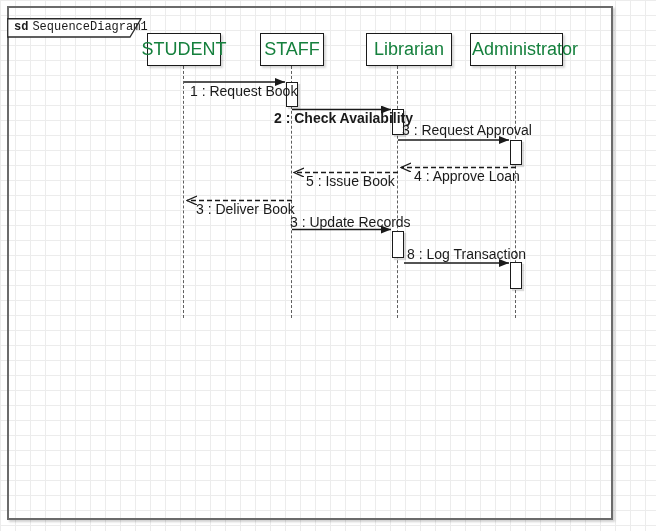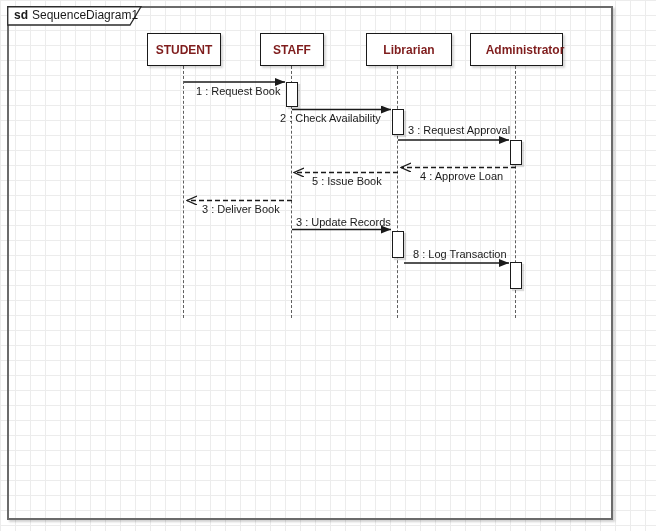--- a/index.html
+++ b/index.html
@@ -22,22 +22,22 @@
   .frame {
     position: absolute;
     left: 7px; top: 6px;
     width: 606px; height: 514px;
     border: 2px solid #6b6b6b;
     box-shadow: 2px 2px 2px rgba(0,0,0,0.18);
     background: transparent;
   }
   .frame-tab {
     position: absolute;
-    left: 7px; top: 6px;
-    width: 136px; height: 36px;
+    left: 7px; top: 18px;
+    width: 136px; height: 36px; font-family: Liberation Mono, monospace;
   }
   .frame-tab svg { position: absolute; left: 0; top: 0; }
   .frame-tab-label {
     position: absolute;
     left: 7px; top: 0;
     height: 19px;
     line-height: 19px;
     font-size: 12px;
     color: #1a1a1a;
     white-space: nowrap;
@@ -46,23 +46,23 @@
   .actor-box {
     position: absolute;
     top: 33px;
     height: 33px;
     background: #ffffff;
     border: 1.5px solid #1a1a1a;
     box-shadow: 2px 2px 2px rgba(0,0,0,0.16);
     display: flex;
     align-items: center;
     justify-content: center;
-    font-size: 12px;
-    font-weight: bold;
-    color: #7f1d1d;
+    font-size: 18px;
+    font-weight: normal;
+    color: #15803d;
     white-space: nowrap;
   }
   .actor-student      { left: 147px; width: 74px; }
   .actor-staff        { left: 260px; width: 64px; }
   .actor-librarian    { left: 366px; width: 86px; }
   .actor-administrator{ left: 470px; width: 93px; padding-left: 17px; }
   .lifeline {
     position: absolute;
     top: 66px;
     height: 252px;
@@ -85,28 +85,27 @@
   .act-admin-1     { left: 510px; top: 140px; height: 25px; }
   .act-librarian-2 { left: 392px; top: 231px; height: 27px; }
   .act-admin-2     { left: 510px; top: 262px; height: 27px; }
   .arrow-layer {
     position: absolute;
     left: 0; top: 0;
     width: 656px; height: 531px;
   }
   .msg-label {
     position: absolute;
-    font-size: 11px;
+    font-size: 14px;
     color: #1a1a1a;
     white-space: nowrap;
     line-height: 13px;
-    margin-left: 6px;
   }
   .ml-1 { left: 190px; top: 85px; }
-  .ml-2 { left: 274px; top: 112px; }
+  .ml-2 { left: 274px; top: 112px; font-weight: bold; }
   .ml-3 { left: 402px; top: 124px; text-align: right; }
   .ml-4 { left: 414px; top: 170px; }
   .ml-5 { left: 306px; top: 175px; }
   .ml-6 { left: 196px; top: 203px; }
   .ml-7 { left: 290px; top: 216px; }
   .ml-8 { left: 407px; top: 248px; }
 </style>
 </head>
 <body>
 

